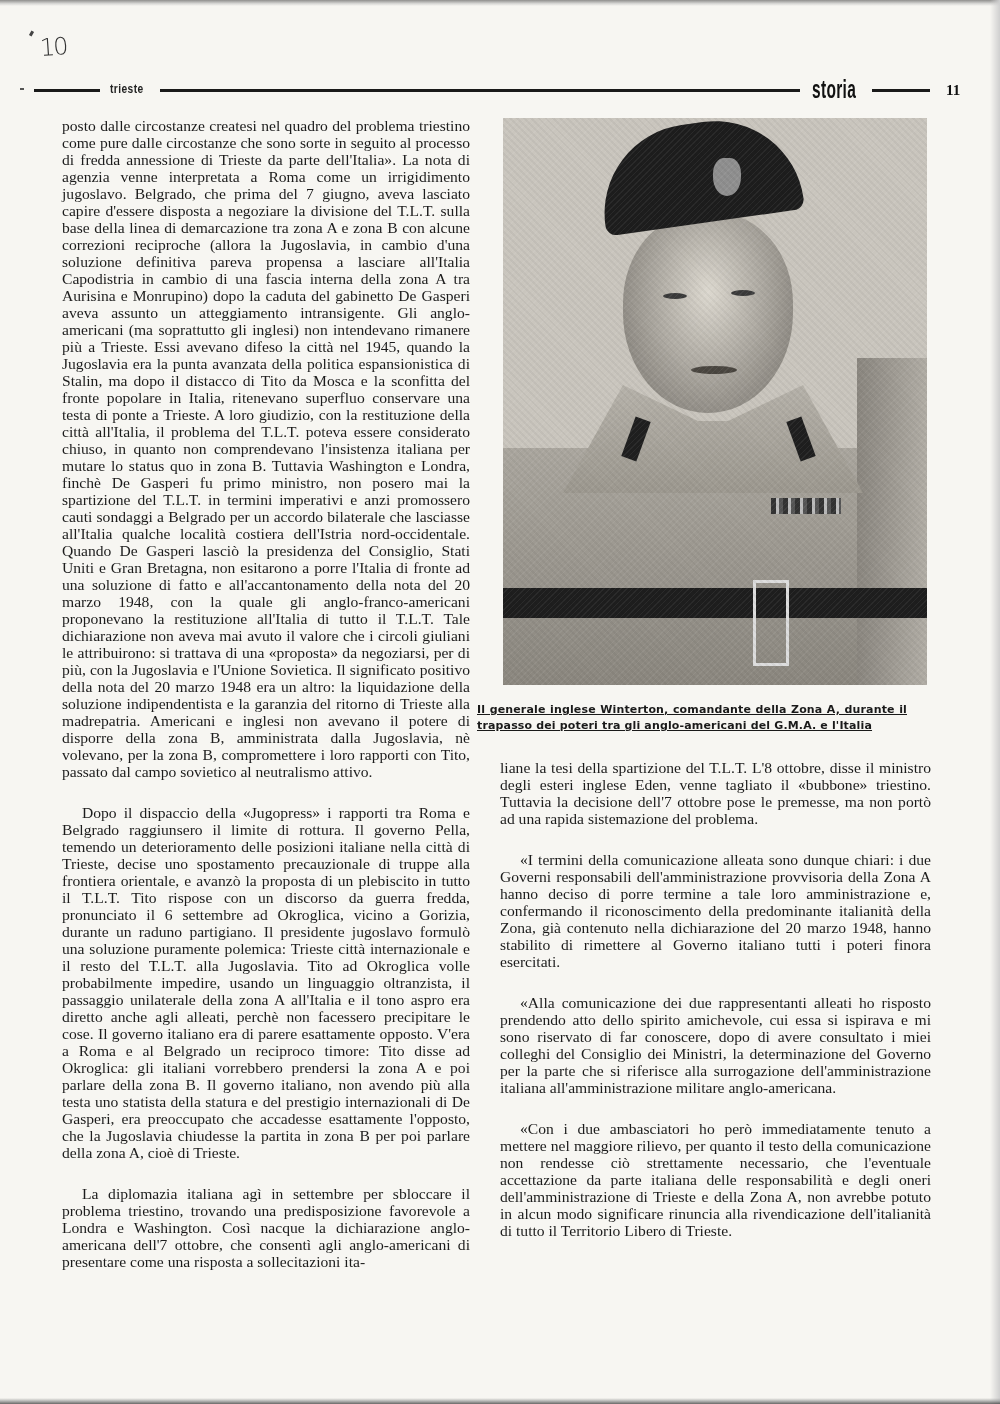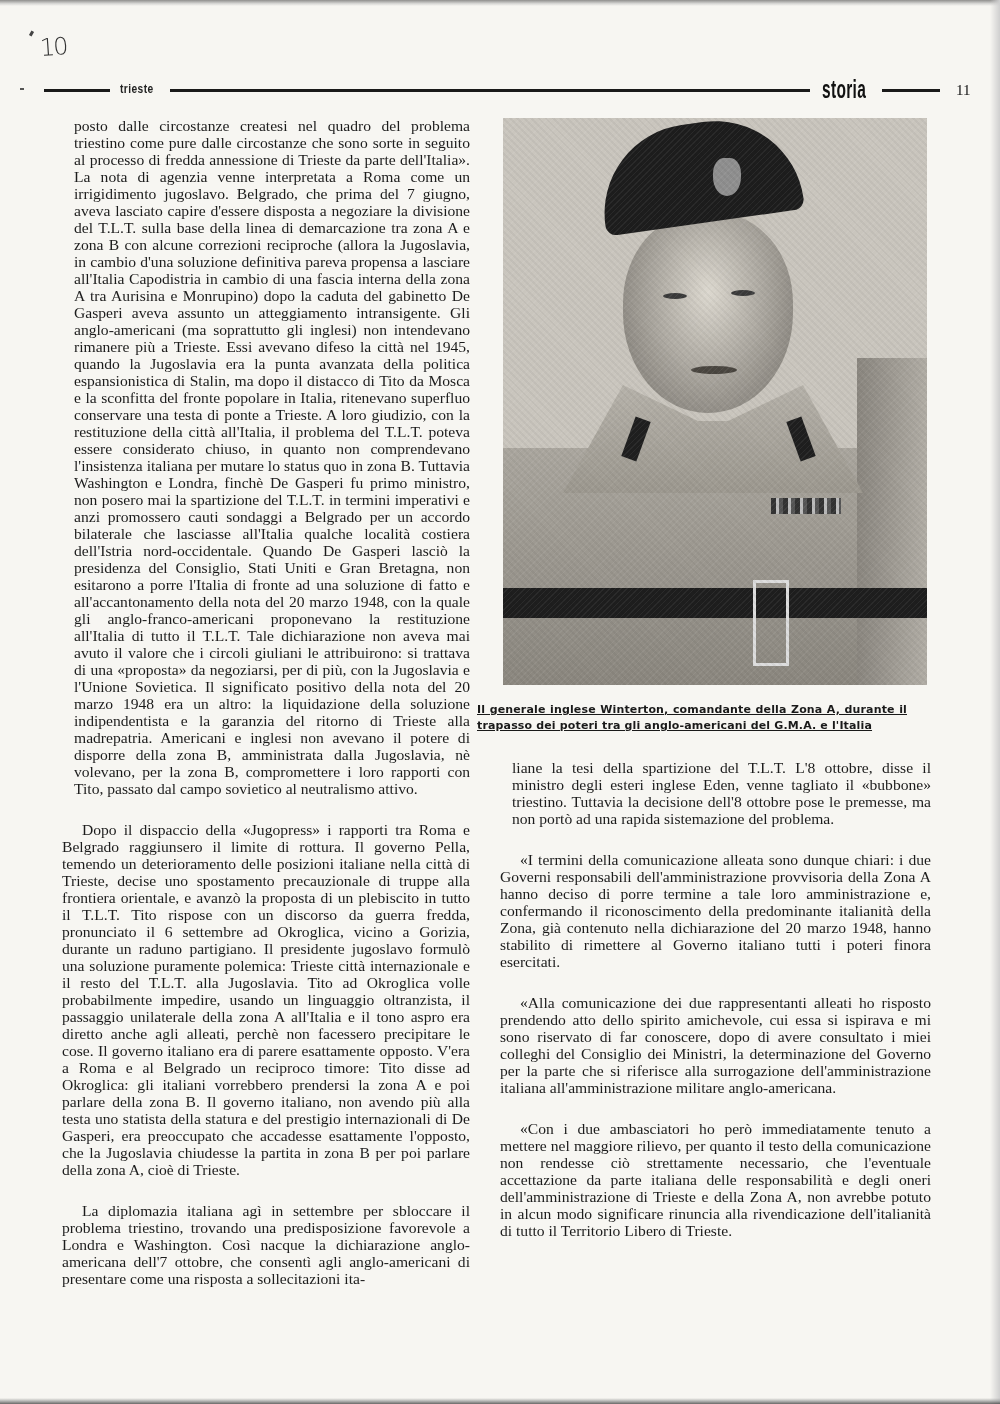--- a/index.html
+++ b/index.html
@@ -32,52 +32,52 @@
     letter-spacing: -2px;
   }
   .tick-mark {
     position: absolute; left: 30px; top: 31px; width: 3px; height: 5px;
     background: #444; transform: rotate(30deg);
   }
   .margin-dot {
     position: absolute; left: 20px; top: 88px; width: 4px; height: 2px; background:#555;
   }
   .header {
-    position: absolute; left: 44px; top: 78px; width: 940px; height: 24px; text-align: right;
+    position: absolute; left: 34px; top: 78px; width: 940px; height: 24px; text-align: right;
   }
   .rule {
     position: absolute; height: 3px; background: #1a1a1a; top: 11px;
   }
   .section-left {
     position: absolute; left: 76px; top: 4px;
     font-family: "Liberation Sans", "DejaVu Sans", sans-serif;
     font-size: 12px; font-weight: bold; letter-spacing: .5px; color: #222;
     transform: scaleX(.85); transform-origin: left;
   }
   .section-right {
     position: absolute; left: 778px; top: -3px;
     font-family: "Liberation Sans", "DejaVu Sans", sans-serif;
     font-size: 25px; font-weight: bold; color: #111;
     transform: scaleX(.62); transform-origin: left;
     letter-spacing: .5px;
   }
   .page-number {
     position: absolute; left: 912px; top: 4px;
-    font-family: "Liberation Serif", serif; font-weight: normal; font-size: 15px; color: #111;
+    font-family: "Liberation Serif", serif; font-weight: bold; font-size: 15px; color: #111;
   }
   .column {
     position: absolute; top: 117px;
     font-size: 15.6px; line-height: 17px;
     text-align: justify;
   }
   .column.left { left: 62px; width: 408px; }
   .column.right { left: 500px; width: 431px; top: 759px; }
   .column p { margin: 0 0 7px 0; text-indent: 0; hyphens: manual; }
   .column p.indent { text-indent: 20px; margin-top: 24px; }
-  .column p.cont { text-indent: 0; margin-left: 12px; }
+  .column p.cont { text-indent: 0; }
   .photo {
     position: absolute; left: 503px; top: 118px; width: 424px; height: 567px;
     overflow: hidden;
     background:
       radial-gradient(ellipse 60px 40px at 52% 20%, #b9b3a7 0%, transparent 70%),
       #c9c5bd;
   }
   .photo .bg-noise {
     position: absolute; inset: 0;
     background:
@@ -171,17 +171,17 @@
   <div class="cap-badge"></div>
   <div class="ribbons"></div>
   <div class="belt"></div>
   <div class="buckle"></div>
   <div class="bg-noise"></div>
 </div>
 
 <div class="caption">Il generale inglese Winterton, comandante della Zona A, durante il trapasso dei poteri tra gli anglo-americani del G.M.A. e l'Italia</div>
 
 <div class="column right">
-  <p class="cont">liane la tesi della spartizione del T.L.T.  L'8 ottobre, disse il ministro degli esteri inglese Eden, venne tagliato il «bubbone» triestino. Tuttavia la decisione dell'8 ottobre pose le premesse, ma non portò ad una rapida sistemazione del problema.</p>
+  <p class="cont">liane la tesi della spartizione del T.L.T.  L'8 ottobre, disse il ministro degli esteri inglese Eden, venne tagliato il «bubbone» triestino. Tuttavia la decisione dell'7 ottobre pose le premesse, ma non portò ad una rapida sistemazione del problema.</p>
   <p class="indent">«I termini della comunicazione alleata sono dunque chiari: i due Governi responsabili dell'amministrazione provvisoria della Zona A hanno deciso di porre termine a tale loro amministrazione e, confermando il riconoscimento della predominante italianità della Zona, già contenuto nella dichiarazione del 20 marzo 1948, hanno stabilito di rimettere al Governo italiano tutti i poteri finora esercitati.</p>
   <p class="indent">«Alla comunicazione dei due rappresentanti alleati ho risposto prendendo atto dello spirito amichevole, cui essa si ispirava e mi sono riservato di far conoscere, dopo di avere consultato i miei colleghi del Consiglio dei Ministri, la determinazione del Governo per la parte che si riferisce alla surrogazione dell'amministrazione italiana all'amministrazione militare anglo-americana.</p>
   <p class="indent">«Con i due ambasciatori ho però immediatamente tenuto a mettere nel maggiore rilievo, per quanto il testo della comunicazione non rendesse ciò strettamente necessario, che l'eventuale accettazione da parte italiana delle responsabilità e degli oneri dell'amministrazione di Trieste e della Zona A, non avrebbe potuto in alcun modo significare rinuncia alla rivendicazione dell'italianità di tutto il Territorio Libero di Trieste.</p>
 </div>
 
 </body></html>

